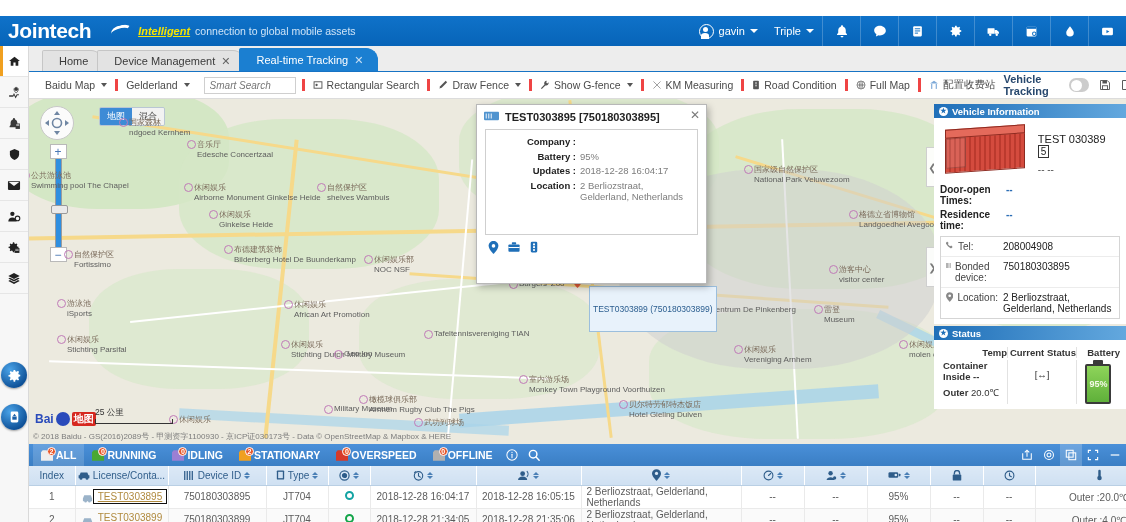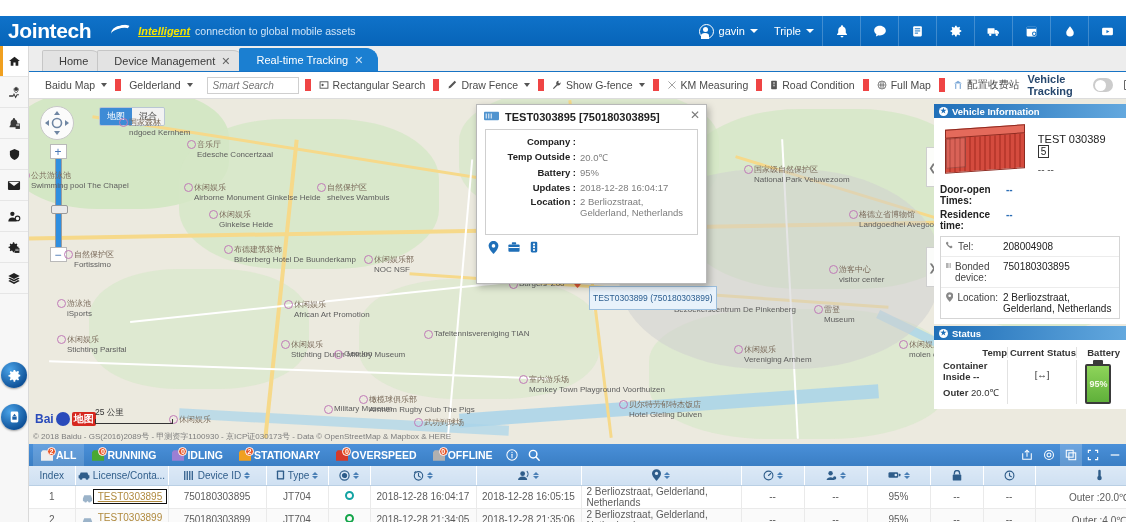--- a/index.html
+++ b/index.html
@@ -96,21 +96,21 @@
   }
   .tab .x{ font-size:11px; opacity:.75; }
 
   
   .maptool{
     position:absolute; left:29px; top:56px; width:1097px; height:27px;
     background:#fff; border-bottom:1px solid #dcdcdc;
     display:flex; align-items:center; padding:0 8px; gap:0; font-size:10.5px; color:#4a4a4a;
   }
   .mt{ display:flex;align-items:center;gap:4px; padding:0 8px; white-space:nowrap; }
-  .mt.vsep{ border-left:6px solid #ef4444; }
+  .mt.vsep{ border-left:3px solid #ef4444; }
   .mt .cd{ width:0;height:0;border-left:3.5px solid transparent;border-right:3.5px solid transparent;border-top:4px solid #555; margin-left:2px;}
   .smartsearch{
     width:92px; height:17px; border:1px solid #cfcfcf; font-size:10px;
     padding:0 5px; color:#9a9a9a; font-style:italic; font-family:"Liberation Sans",sans-serif;
     margin:0 6px;
   }
   .mt-right{ margin-left:auto; display:flex;align-items:center;gap:10px; padding-right:4px;}
   .vt-label{ font-weight:bold; font-size:11px; color:#27486e; }
   .toggle{
     width:30px;height:14px;border-radius:8px;background:#ccc;position:relative;
@@ -158,21 +158,21 @@
   .bdl{ font:bold 12px "Liberation Sans",sans-serif; color:#2a4bbb; }
   .bdpaw{ width:14px;height:14px;border-radius:50%;background:#2a4bbb;position:relative; }
   .bdred{ background:#d6281f; color:#fff; font:bold 10px "Liberation Sans",sans-serif; padding:0 2px;border-radius:2px;}
   .scalebar{ position:absolute; left:66px; bottom:20px; font-size:8.5px; color:#333; }
   .scalebar .bar{ width:78px;height:5px;border:1px solid #333;border-top:none; }
   .attrib{ position:absolute; left:4px; bottom:2px; font-size:8px; color:#7c7c7c; white-space:nowrap; }
 
   
   .marker-label{
     position:absolute; font-size:8.5px; background:#e8f2fb; border:1px solid #9bbedd;
-    padding:6px 3px; color:#2a5d8f; white-space:nowrap;
+    padding:17px 3px; color:#2a5d8f; white-space:nowrap;
   }
   .collapse-arrow{
     position:absolute; width:13px;height:40px;background:rgba(255,255,255,.9);
     border:1px solid #cfcfcf; display:flex;align-items:center;justify-content:center;
     font-size:10px;color:#7a7a7a;
   }
 
   
   .popup{
     position:absolute; left:476px; top:88px; width:231px; height:180px;
@@ -747,24 +747,20 @@
       </span>
       <span class="title">TEST0303895  [750180303895]</span>
       <span class="popup-close">✕</span>
     </div>
     <div class="popup-body">
       <div class="prow">
           <span class="k">Company :</span>
           <span class="v"></span>
         </div>
       <div class="prow">
-          <span class="k">Temp Outside :</span>
-          <span class="v">20.0℃</span>
-        </div>
-      <div class="prow">
           <span class="k">Battery :</span>
           <span class="v">95%</span>
         </div>
       <div class="prow">
           <span class="k">Updates :</span>
           <span class="v">2018-12-28 16:04:17</span>
         </div>
       <div class="prow">
           <span class="k">Location :</span>
           <span class="v">2 Berliozstraat, Gelderland, Netherlands</span>

